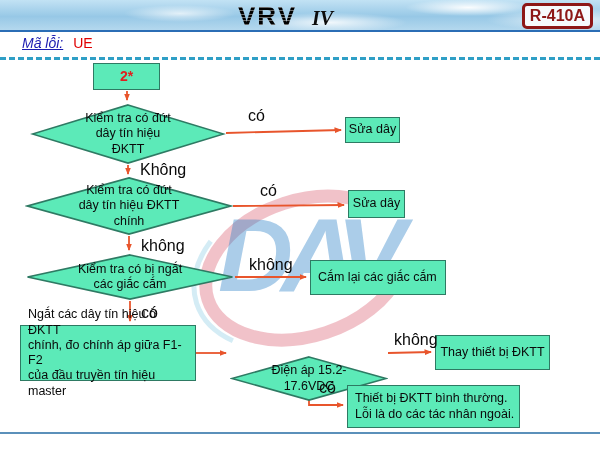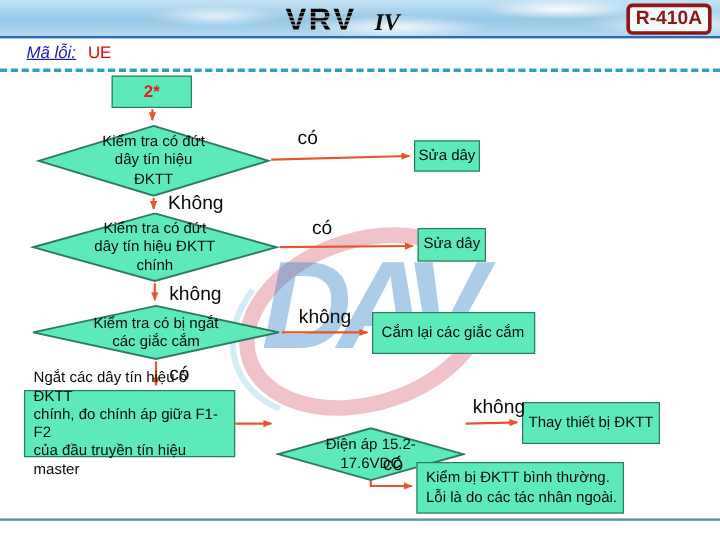--- a/index.html
+++ b/index.html
@@ -159,21 +159,21 @@
         <span>17.6VDC</span>
     </div>
   </div>
 
   <div class="shape rect" style="left:435px;top:335px;width:115px;height:35px;">
     <span>Thay thiết bị ĐKTT</span>
   </div>
 
   <div class="shape rect left" style="left:347px;top:385px;width:173px;height:43px;">
     <div class="rtext">
-      <span>Kiểm bị ĐKTT bình thường.</span>
+      <span>Thiết bị ĐKTT bình thường.</span>
         <span>Lỗi là do các tác nhân ngoài.</span>
     </div>
   </div>
 
   <div class="flabel" style="left:248px;top:107px;">có</div>
   <div class="flabel" style="left:140px;top:161px;">Không</div>
   <div class="flabel" style="left:260px;top:182px;">có</div>
   <div class="flabel" style="left:141px;top:237px;">không</div>
   <div class="flabel" style="left:249px;top:256px;">không</div>
   <div class="flabel" style="left:141px;top:304px;">có</div>

